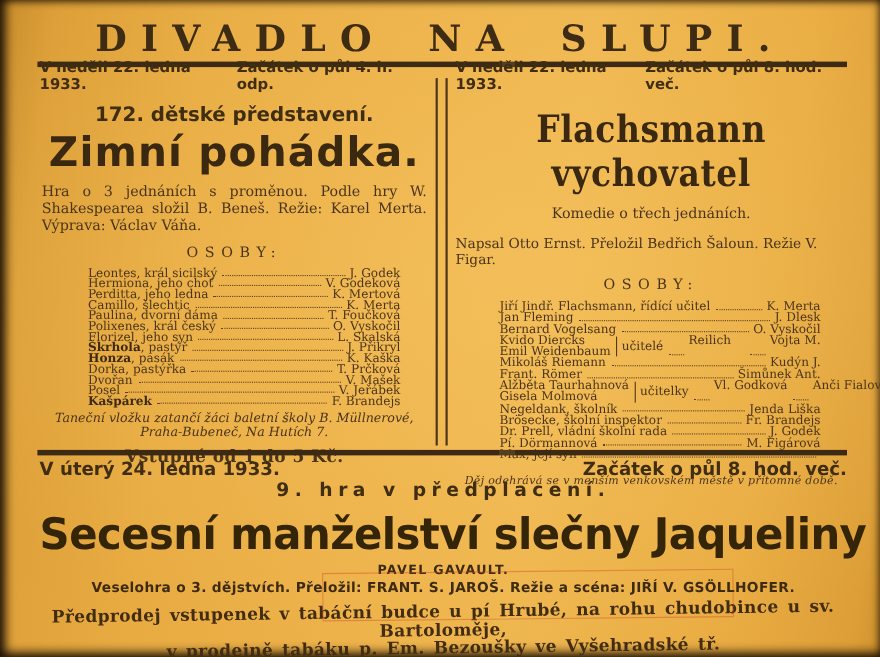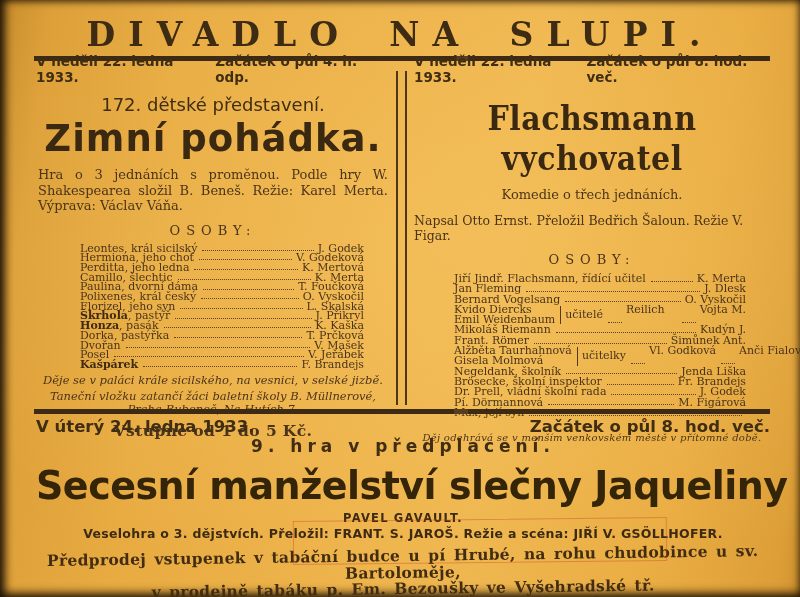--- a/index.html
+++ b/index.html
@@ -33,21 +33,21 @@
   .divider{
     position:absolute;left:396px;top:71px;height:334px;width:7px;
     border-left:2.2px solid #4e361a;border-right:2.2px solid #4e361a;
   }
 
   .col{position:absolute;top:53px;}
   .col-left{left:36px;width:354px;}
   .col-right{left:414px;width:356px;}
 
   .date-row{display:flex;justify-content:space-between;font-weight:bold;font-size:13.5px;color:#3f2d14;}
-  .kicker{text-align:center;font-weight:normal;font-size:18px;margin-top:9px;color:#3f2d14;}
+  .kicker{text-align:center;font-weight:bold;font-size:18px;margin-top:9px;color:#3f2d14;}
   .show-title-sans{text-align:center;font-weight:bold;font-size:37px;letter-spacing:1px;margin-top:2px;color:#3a2910;}
   .desc{margin:7px 2px 0;font-size:13px;line-height:15.5px;text-align:justify;}
   .osoby{text-align:center;font-size:13px;letter-spacing:6px;margin-top:9px;}
 
   .cast{margin-top:6px;font-size:11px;}
   .cast-left{padding:0 26px 0 44px;}
   .cast-left .cast-row,.cast-left .g-role,.cast-left .g-row{line-height:9.7px;}
   .cast-right{padding:0 24px 0 40px;margin-top:7px;}
   .cast-right .cast-row,.cast-right .g-role,.cast-right .g-row{line-height:10.3px;}
   .cast-row{display:flex;align-items:baseline;}
@@ -171,21 +171,20 @@
           <span class="role">Posel</span>
           <span class="leader"></span>
           <span class="actor">V. Jeřábek</span>
         </div>
         <div class="cast-row">
           <span class="role"><b>Kašpárek</b></span>
           <span class="leader"></span>
           <span class="actor">F. Brandejs</span>
         </div>
       </div>
-    <p class="note">Děje se v paláci krále sicilského, na vesnici, v selské jizbě.</p>
     <p class="note">Taneční vložku zatančí žáci baletní školy B. Müllnerové, Praha-Bubeneč, Na Hutích 7.</p>
     <p class="admission">Vstupné od 1 do 5 Kč.</p>
   </section>
 
   <section class="col col-right">
     <div class="date-row sans">
       <span>V neděli 22. ledna 1933.</span>
       <span>Začátek o půl 8. hod. več.</span>
     </div>
     <div class="title-serif">Flachsmann vychovatel</div>

